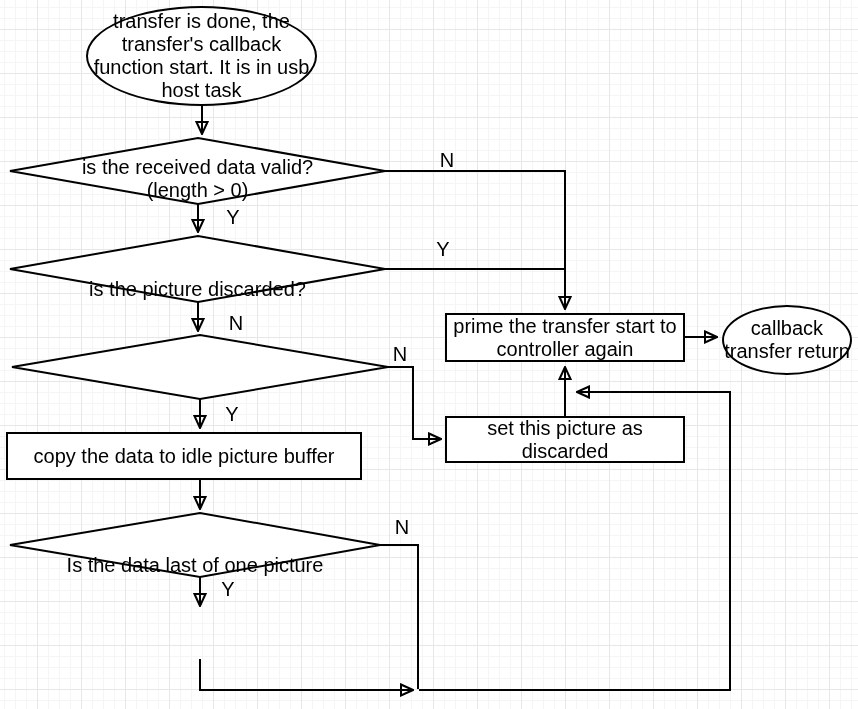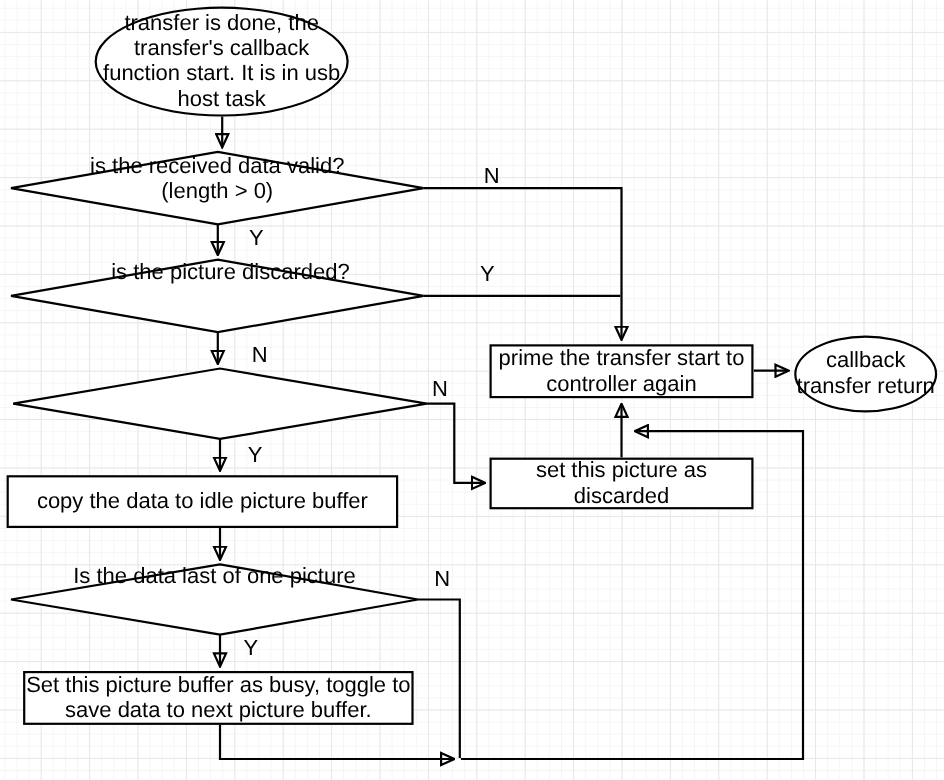--- a/index.html
+++ b/index.html
@@ -50,21 +50,21 @@
   .txt {
     font-size: 20px;
     line-height: 23px;
     color: #000000;
     text-align: center;
     white-space: pre;
   }
   .dtext {
     position: absolute;
     display: flex;
-    align-items: flex-start;
+    align-items: flex-end;
     justify-content: center;
     pointer-events: none;
   }
   .edge-label {
     position: absolute;
     width: 22px;
     height: 24px;
     font-size: 20px;
     line-height: 24px;
     color: #000000;
@@ -108,24 +108,20 @@
     <div class="txt">transfer is done, the
 transfer's callback
 function start. It is in usb
 host task</div>
   </div>
 
   <div class="node" style="left:6px; top:432px; width:356px; height:48px;">
     <div class="txt">copy the data to idle picture buffer</div>
   </div>
 
-  <div class="node" style="left:21px; top:610px; width:355px; height:49px;">
-    <div class="txt">Set this picture buffer as busy, toggle to
-save data to next picture buffer.</div>
-  </div>
 
   <div class="node" style="left:445px; top:313px; width:240px; height:49px;">
     <div class="txt">prime the transfer start to
 controller again</div>
   </div>
 
   <div class="node" style="left:445px; top:416px; width:240px; height:47px;align-items:center;">
     <div class="txt">set this picture as
 discarded</div>
   </div>
@@ -133,21 +129,21 @@
   <div class="node ellipse" style="left:722px; top:305px; width:130px; height:70px;">
     <div class="txt">callback
 transfer return</div>
   </div>
 
   <div class="dtext" style="left:10px; top:140px; width:375px; height:62px;">
     <div class="txt">is the received data valid?
 (length &gt; 0)</div>
   </div>
 
-  <div class="dtext" style="left:22px; top:237px; width:375px; height:64px;">
+  <div class="dtext" style="left:10px; top:237px; width:375px; height:64px;">
     <div class="txt">is the picture discarded?</div>
   </div>
 
 
   <div class="dtext" style="left:10px; top:513px; width:370px; height:64px;">
     <div class="txt">Is the data last of one picture</div>
   </div>
 
   <div class="edge-label" style="left:436px; top:148px;">N</div>
   <div class="edge-label" style="left:222px; top:205px;">Y</div>

